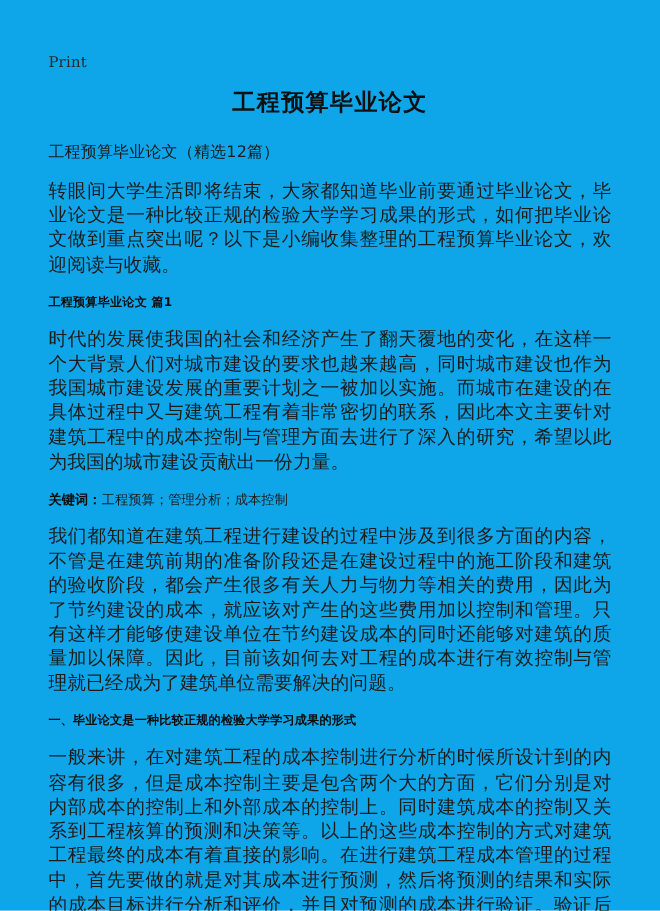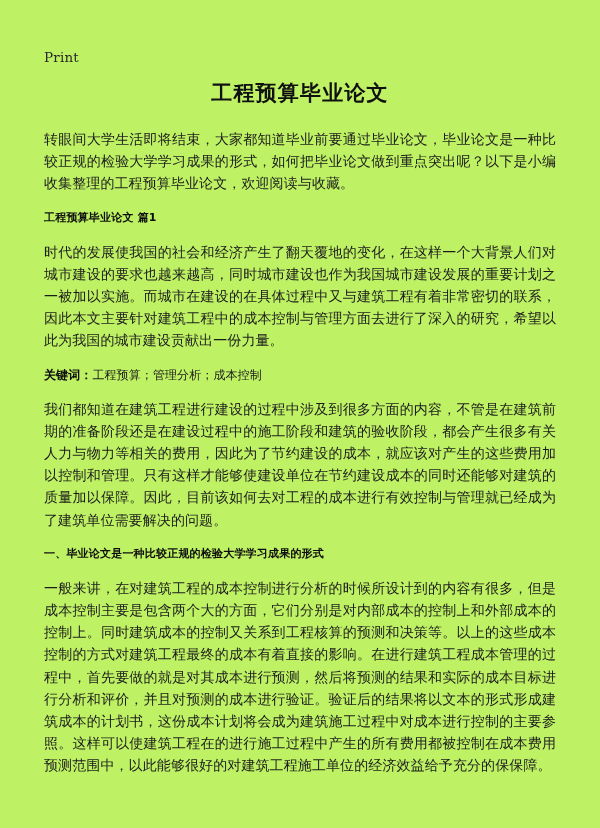--- a/index.html
+++ b/index.html
@@ -13,21 +13,21 @@
     font-family: "DejaVu Sans", "Liberation Sans", sans-serif;
     color: #1c1c1c;
     overflow: hidden;
     position: relative;
   }
   .page {
     width: 600px;
     height: 828px;
     box-sizing: border-box;
     padding: 0;
-    background: #bef264;
+    background: #0ea5e9;
     position: relative;
   }
   .print-label {
     position: absolute;
     left: 44px;
     top: 49px;
     font-family: "DejaVu Serif", "Liberation Serif", serif;
     font-size: 13.5px;
     line-height: 16px;
     color: #2a2a2a;
@@ -49,21 +49,21 @@
     margin: 0 0 20px 0;
   }
   .subtitle {
     font-size: 14.5px;
     line-height: 22px;
     margin: 0 0 13px 0;
     color: #1c1c1c;
     letter-spacing: 0.2px;
   }
   p.body-text {
-    font-size: 14px;
+    font-size: 17px;
     line-height: 22.2px;
     margin: 0 0 12px 0;
     text-align: justify;
     text-justify: inter-ideograph;
     color: #1c1c1c;
     letter-spacing: 0.1px;
   }
   h2.sec-heading {
     font-size: 11px;
     line-height: 22px;
@@ -88,20 +88,21 @@
 <body>
 
 <div class="page">
 
   <div class="print-label">Print</div>
 
   <div class="content">
 
     <h1 class="doc-title">工程预算毕业论文</h1>
 
+    <div class="subtitle">工程预算毕业论文（精选12篇）</div>
 
     <p class="body-text">转眼间大学生活即将结束，大家都知道毕业前要通过毕业论文，毕业论文是一种比较正规的检验大学学习成果的形式，如何把毕业论文做到重点突出呢？以下是小编收集整理的工程预算毕业论文，欢迎阅读与收藏。</p>
 
     <h2 class="sec-heading">工程预算毕业论文 篇1</h2>
 
     <p class="body-text">时代的发展使我国的社会和经济产生了翻天覆地的变化，在这样一个大背景人们对城市建设的要求也越来越高，同时城市建设也作为我国城市建设发展的重要计划之一被加以实施。而城市在建设的在具体过程中又与建筑工程有着非常密切的联系，因此本文主要针对建筑工程中的成本控制与管理方面去进行了深入的研究，希望以此为我国的城市建设贡献出一份力量。</p>
 
     <div class="kw-line">
       <span class="kw-label">关键词：</span><span>工程预算；管理分析；成本控制</span>
     </div>

